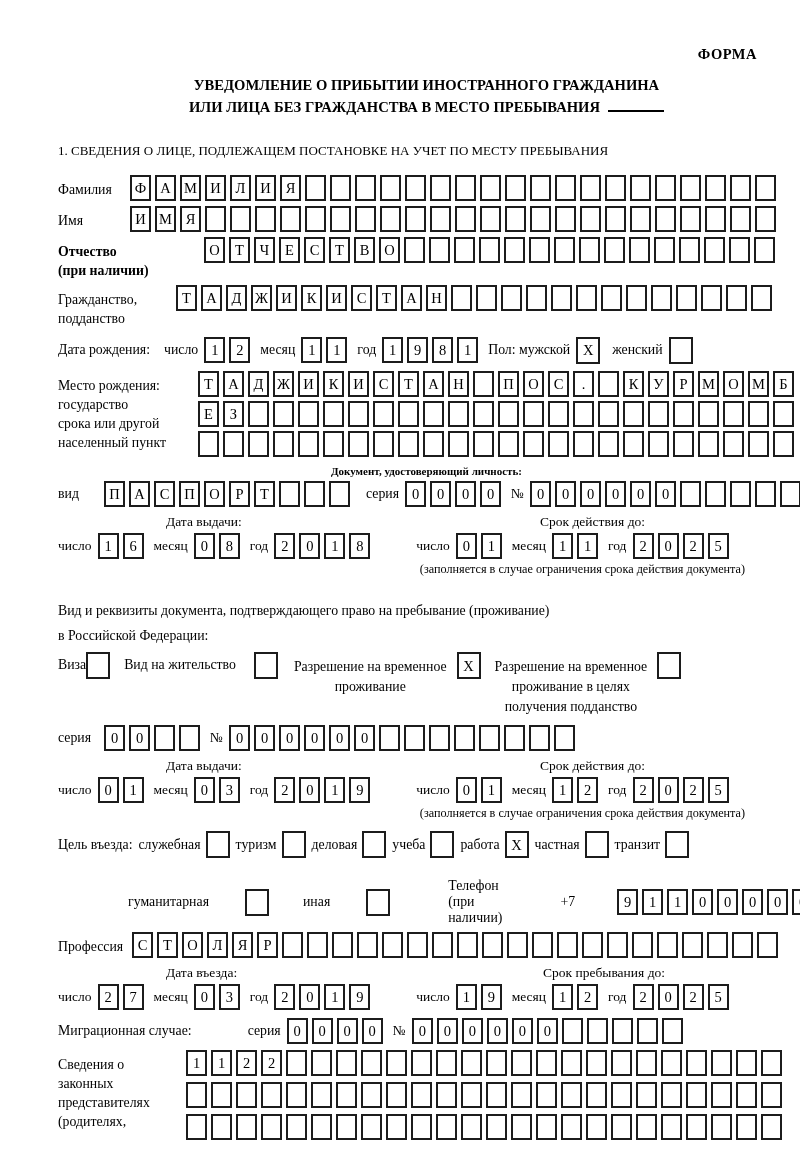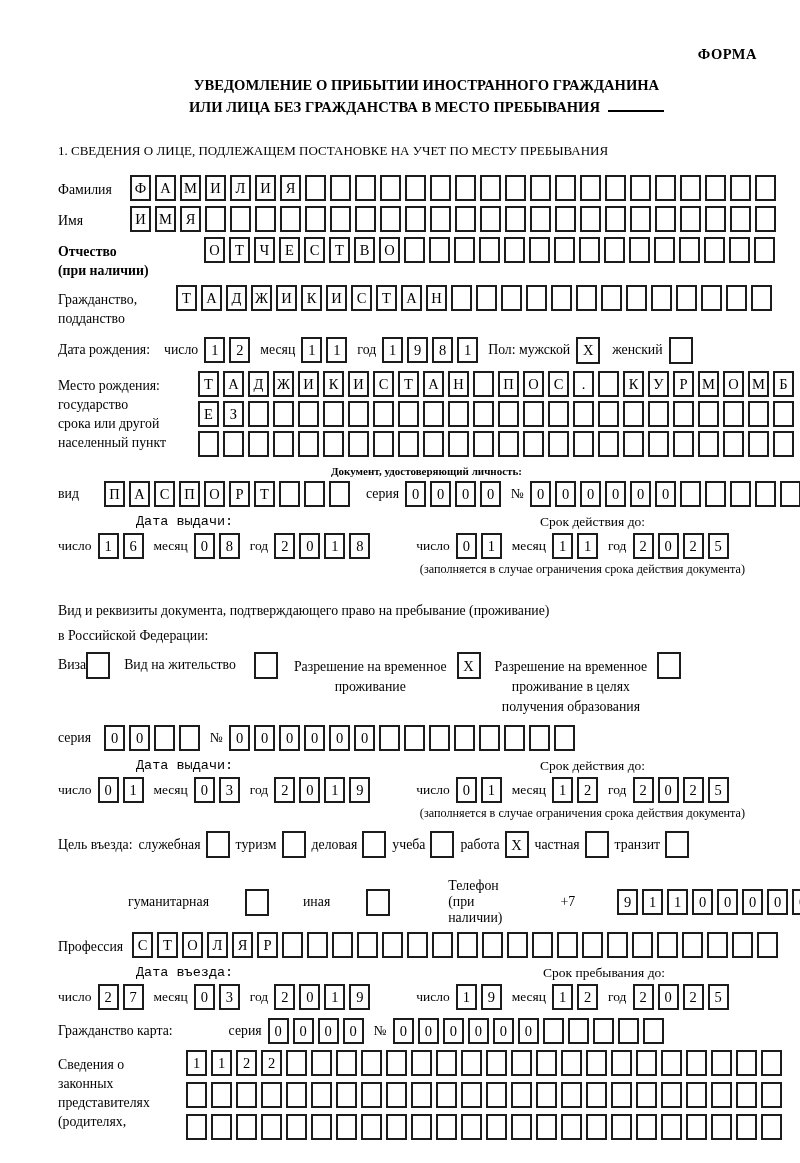--- a/index.html
+++ b/index.html
@@ -19,21 +19,21 @@
   .cells{display:flex;flex-wrap:nowrap;}
   .cell{flex:none;box-sizing:border-box;width:21px;height:26px;border:2px solid #1c1c1c;margin-right:4px;
         display:inline-flex;align-items:center;justify-content:center;font-size:14.5px;line-height:1;}
   .cb .cell{width:24px;height:27px;margin-right:0;}
   .stack > .cells{margin-bottom:4px;}
   .inline{display:flex;align-items:center;font-size:13.8px;}
   .dl{flex:none;margin:0 6px;}
   .dl.first{margin-left:0;}
   
   .dheads{display:flex;font-size:13.5px;margin-top:7px;}
-  .dh1{margin-left:78px;font-family:Liberation Mono, monospace;}
+  .dh1{margin-left:108px;}
   .dh2{margin-left:auto;margin-right:150px;}
   .dline{display:flex;align-items:center;font-size:13.5px;margin-top:3px;}
   .dgap{flex:none;width:36px;}
   .dnote{font-size:12.2px;text-align:right;padding-right:50px;margin-top:3px;}
   .para{font-size:13.8px;line-height:1.5;margin-top:24px;}
   
   .visarow{display:flex;align-items:flex-start;font-size:13.8px;margin-top:6px;}
   .visarow .cells{margin-top:0;}
   .mlt{text-align:center;line-height:1.45;}
   .g{flex:none;}
@@ -402,21 +402,21 @@
     <span class="mlt g" style="margin-left:16px;padding-top:5px;">
       <span>Разрешение на временное</span><br>
       <span>проживание</span>
     </span>
     <span class="cells cb g" style="margin-left:10px;">
         <span class="cell">X</span>
       </span>
     <span class="mlt g" style="margin-left:14px;padding-top:5px;">
       <span>Разрешение на временное</span><br>
       <span>проживание в целях</span><br>
-      <span>получения образования</span>
+      <span>получения подданство</span>
     </span>
     <span class="cells cb g" style="margin-left:10px;">
         <span class="cell"></span>
       </span>
   </div>
 
   <div class="inline" style="margin-top:8px;">
     <span style="width:46px;flex:none;">серия</span>
     <span class="cells">
         <span class="cell">0</span>
@@ -611,21 +611,21 @@
     <span class="dl">год</span>
     <span class="cells">
         <span class="cell">2</span>
         <span class="cell">0</span>
         <span class="cell">2</span>
         <span class="cell">5</span>
       </span>
   </div>
 
   <div class="inline" style="margin-top:8px;">
-    <span style="flex:none;">Гражданство карта:</span>
+    <span style="flex:none;">Миграционная случае:</span>
     <span class="dl" style="margin-left:56px;">серия</span>
     <span class="cells">
         <span class="cell">0</span>
         <span class="cell">0</span>
         <span class="cell">0</span>
         <span class="cell">0</span>
       </span>
     <span class="dl">№</span>
     <span class="cells">
         <span class="cell">0</span>

